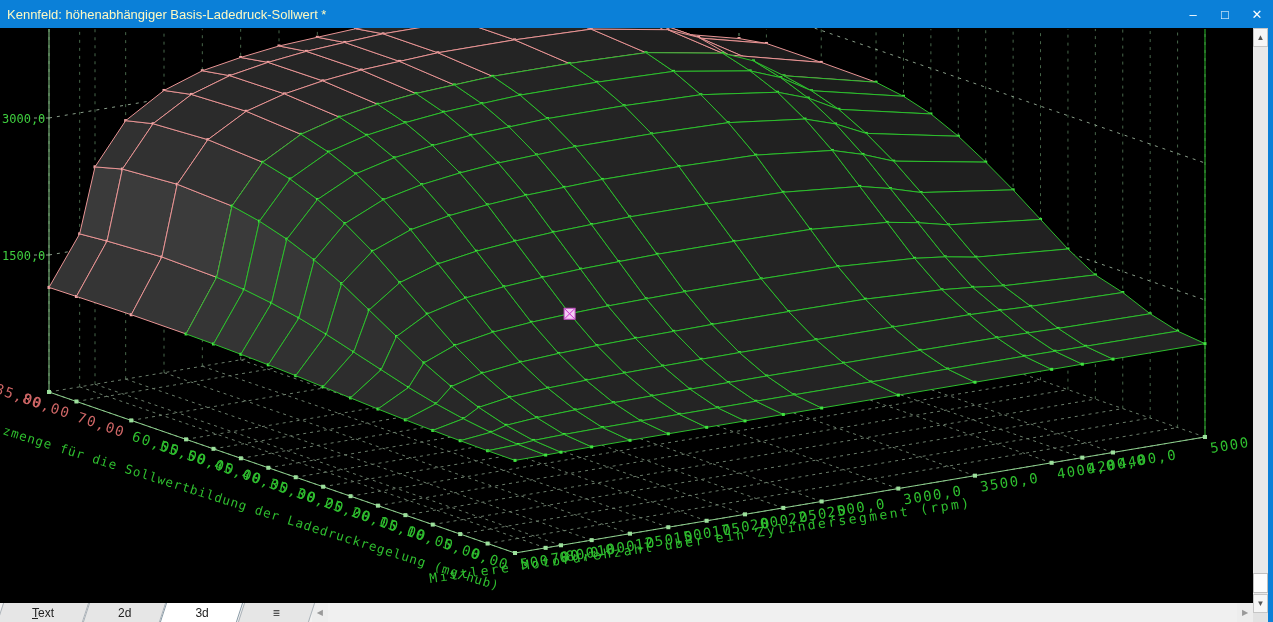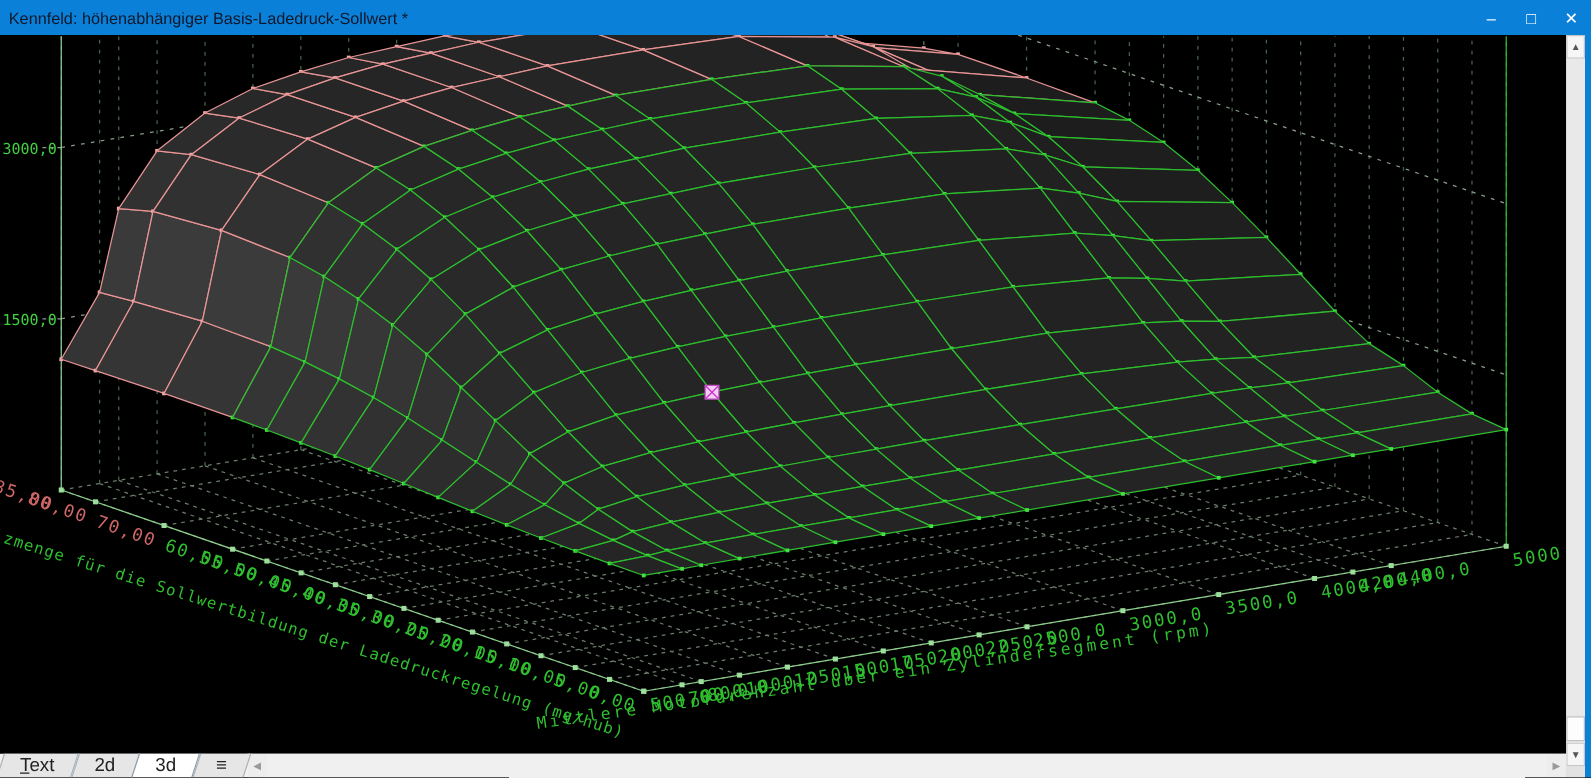--- a/index.html
+++ b/index.html
@@ -1,41 +1,41 @@
 <!DOCTYPE html>
 <html><head>
 <meta charset="utf-8">
 <style>
   html,body{margin:0;padding:0;background:#444;}
   .window{position:relative;width:1273px;height:622px;background:#000;overflow:hidden;
           font-family:"Liberation Sans",sans-serif;}
   
   .titlebar{position:absolute;left:0;top:0;width:1273px;height:28px;background:#0b80d8;
             display:flex;align-items:center;}
-  .titlebar .title{color:#0f172a;font-size:13px;padding-left:7px;white-space:nowrap;}
+  .titlebar .title{color:#fef9c3;font-size:13px;padding-left:7px;white-space:nowrap;}
   .controls{position:absolute;right:0;top:0;height:28px;display:flex;}
   .ctl{width:32px;height:28px;display:flex;align-items:center;justify-content:center;
        color:#fff;font-size:13px;cursor:default;}
   
   .plot{position:absolute;left:0;top:28px;width:1253px;height:575px;background:#000;overflow:hidden;}
   
   .vscroll{position:absolute;left:1253px;top:28px;width:15px;height:594px;background:#e9e9e9;
            display:flex;flex-direction:column;}
   .vbtn{height:19px;background:#f6f6f6;border:1px solid #c6c6c6;box-sizing:border-box;
         display:flex;align-items:center;justify-content:center;font-size:8px;color:#555;}
   .vtrack{flex:1;position:relative;background:#e9e9e9;}
   .vthumb{position:absolute;left:0;bottom:1px;width:100%;height:20px;background:#fdfdfd;
           border:1px solid #bfbfbf;box-sizing:border-box;}
   .vcorner{height:9px;background:#e2e2e2;}
   
   .rborder{position:absolute;left:1268px;top:28px;width:5px;height:594px;background:#0b80d8;}
   
   .bottombar{position:absolute;left:0;top:603px;width:1253px;height:19px;background:#f2f2f2;
              display:flex;align-items:stretch;}
-  .tab{position:relative;padding:0 16px;display:flex;align-items:center;font-size:15px;
+  .tab{position:relative;padding:0 32px;display:flex;align-items:center;font-size:12px;
        color:#222;cursor:default;}
   .tab::before{content:'';position:absolute;inset:0;background:#e6e6e6;
                border-left:1px solid #aab2b8;border-right:1px solid #aab2b8;
                transform:skewX(-18deg);z-index:0;}
   .tab.active::before{background:#ffffff;border-color:#8899a5;}
   .tab>span{position:relative;z-index:1;}
   .tab-text>span::first-letter{text-decoration:underline;}
   .hbtn{width:16px;display:flex;align-items:center;justify-content:center;
         font-size:8px;color:#9a9a9a;background:#ededed;}
   .htrack{flex:1;background:#f0f0f0;}

